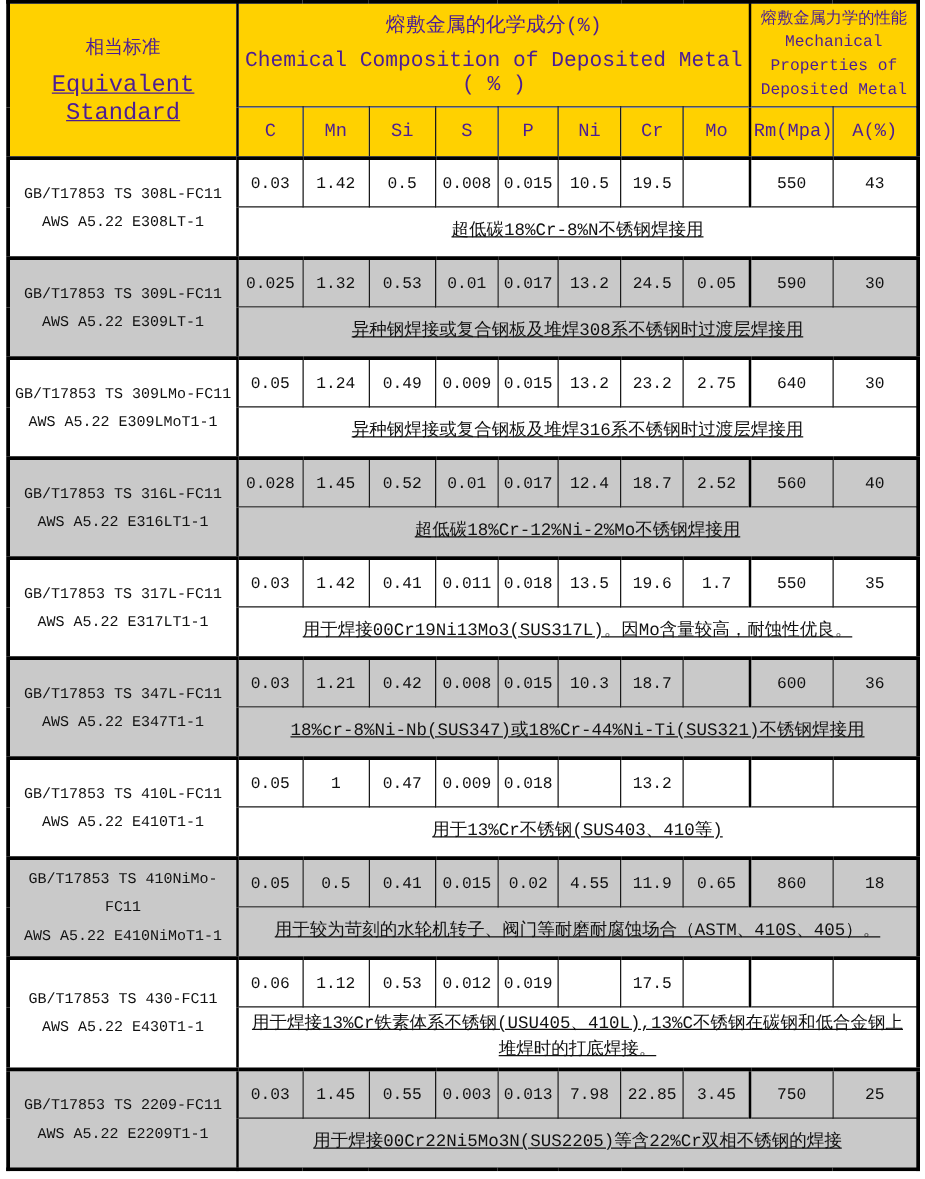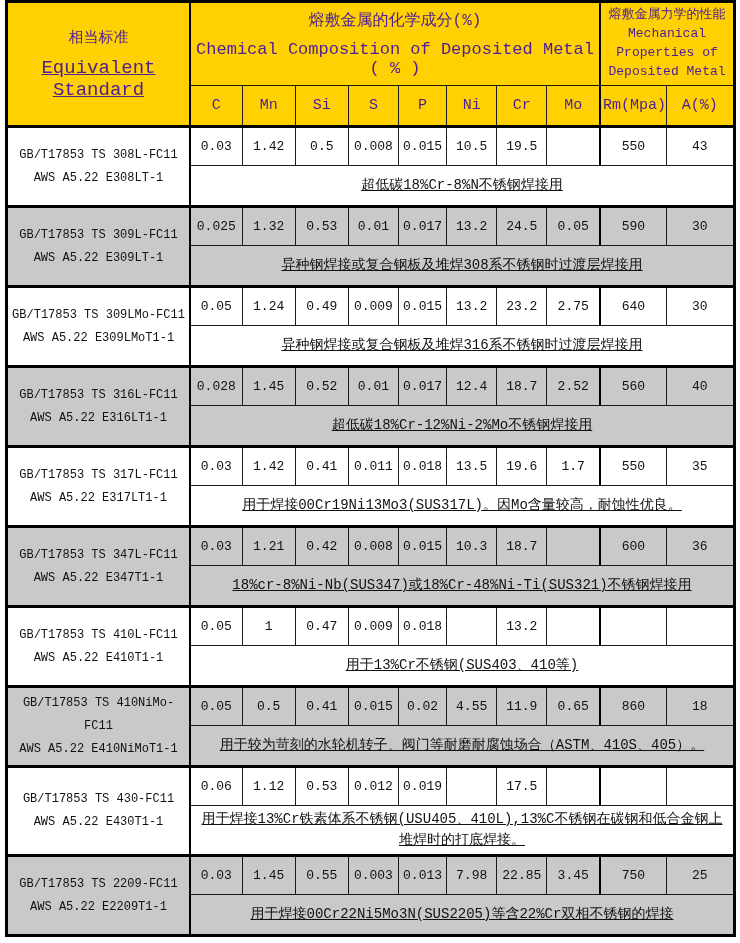--- a/index.html
+++ b/index.html
@@ -236,21 +236,21 @@
         <td class="val">0.42</td>
         <td class="val">0.008</td>
         <td class="val">0.015</td>
         <td class="val">10.3</td>
         <td class="val">18.7</td>
         <td class="val"></td>
         <td class="val thick-left">600</td>
         <td class="val">36</td>
       </tr>
       <tr>
-        <td class="note thick-left" colspan="10">18%cr-8%Ni-Nb(SUS347)或18%Cr-48%Ni-Ti(SUS321)不锈钢焊接用</td>
+        <td class="note thick-left" colspan="10">18%cr-8%Ni-Nb(SUS347)或18%Cr-44%Ni-Ti(SUS321)不锈钢焊接用</td>
       </tr>
     </tbody>
 
     <tbody class="g">
       <tr class="vals">
         <td class="std" rowspan="2">
           <div>GB/T17853 TS 410L-FC11</div>
           <div>AWS A5.22 E410T1-1</div>
         </td>
         <td class="val thick-left">0.05</td>

